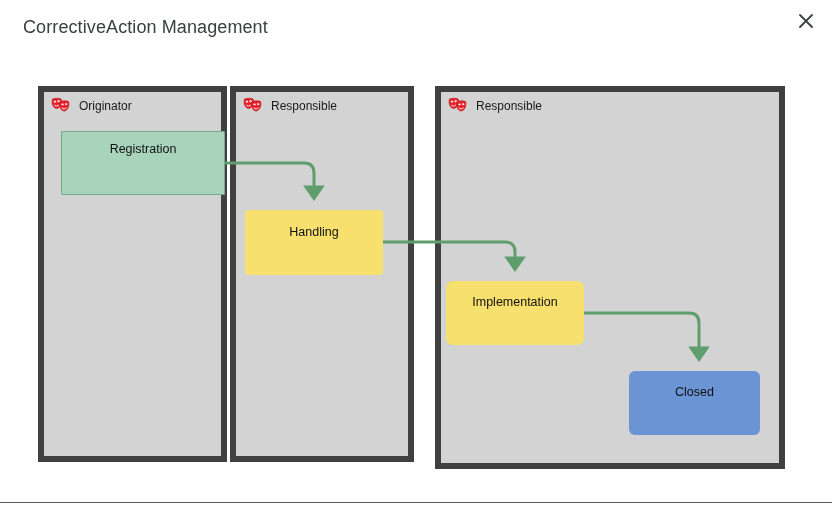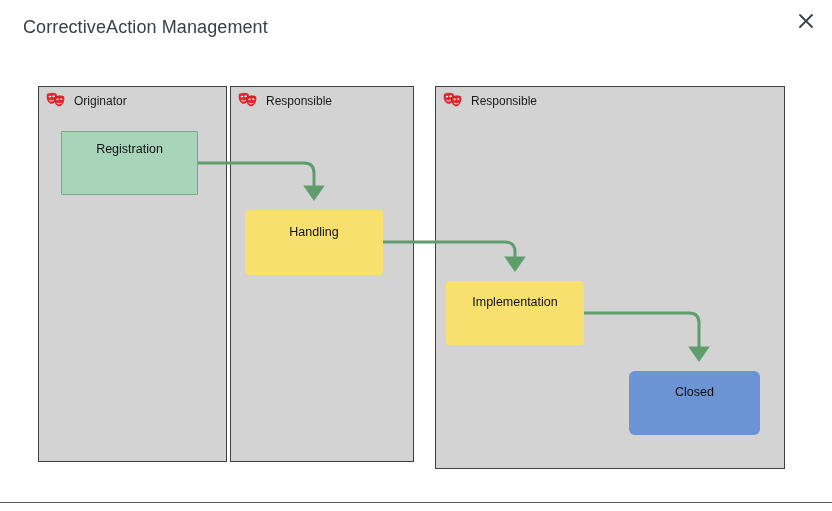--- a/index.html
+++ b/index.html
@@ -47,21 +47,21 @@
 
   
   #diagram-canvas {
     position: absolute;
     left: 0; top: 0;
     width: 832px; height: 500px;
   }
   .lane {
     position: absolute;
     background: #d3d3d3;
-    border: 1px solid #404040;
+    border: 6px solid #404040;
     box-sizing: border-box;
   }
   .lane-header {
     position: absolute;
     left: 0; top: 0;
     height: 28px;
     display: flex;
     align-items: center;
     padding-left: 7px;
     box-sizing: border-box;
@@ -217,27 +217,27 @@
     <defs>
       <marker id="arrowhead" markerWidth="9" markerHeight="9" refX="2.2" refY="4.2" orient="auto" markerUnits="strokeWidth">
         <path d="M0,0.6 L0,7.8 L5.2,4.2 z" fill="#5f9e6c"></path>
       </marker>
     </defs>
     <path d="M198,163 L304,163 Q314,163 314,173 L314,192" fill="none" stroke="#5f9e6c" stroke-width="3" marker-end="url(#arrowhead)"></path>
     <path d="M383,242 L505,242 Q515,242 515,252 L515,263" fill="none" stroke="#5f9e6c" stroke-width="3" marker-end="url(#arrowhead)"></path>
     <path d="M584,313 L689,313 Q699,313 699,323 L699,353" fill="none" stroke="#5f9e6c" stroke-width="3" marker-end="url(#arrowhead)"></path>
   </svg>
 
-  <div class="node green" id="node-0" style="left: 61px; top: 131px; width: 137px; height: 64px;">
+  <div class="node green" id="node-0" style="left: 61px; top: 131px; width: 164px; height: 64px;">
     <span class="node-label">Registration</span>
   </div>
   <div class="node yellow" id="node-1" style="left: 245px; top: 210px; width: 138px; height: 65px;">
     <span class="node-label">Handling</span>
   </div>
-  <div class="node yellow" id="node-2" style="left: 446px; top: 281px; width: 138px; height: 64px;">
+  <div class="node yellow" id="node-2" style="left: 446px; top: 281px; width: 138px; height: 64px; border-radius: 7px;">
     <span class="node-label">Implementation</span>
   </div>
   <div class="node blue" id="node-3" style="left: 629px; top: 371px; width: 131px; height: 64px;">
     <span class="node-label">Closed</span>
   </div>
 </div>
 
 <div id="footer-divider"></div>
 
 </body></html>

